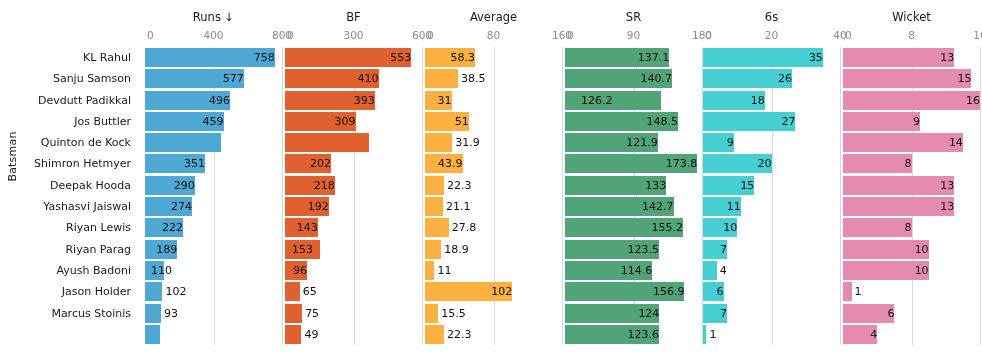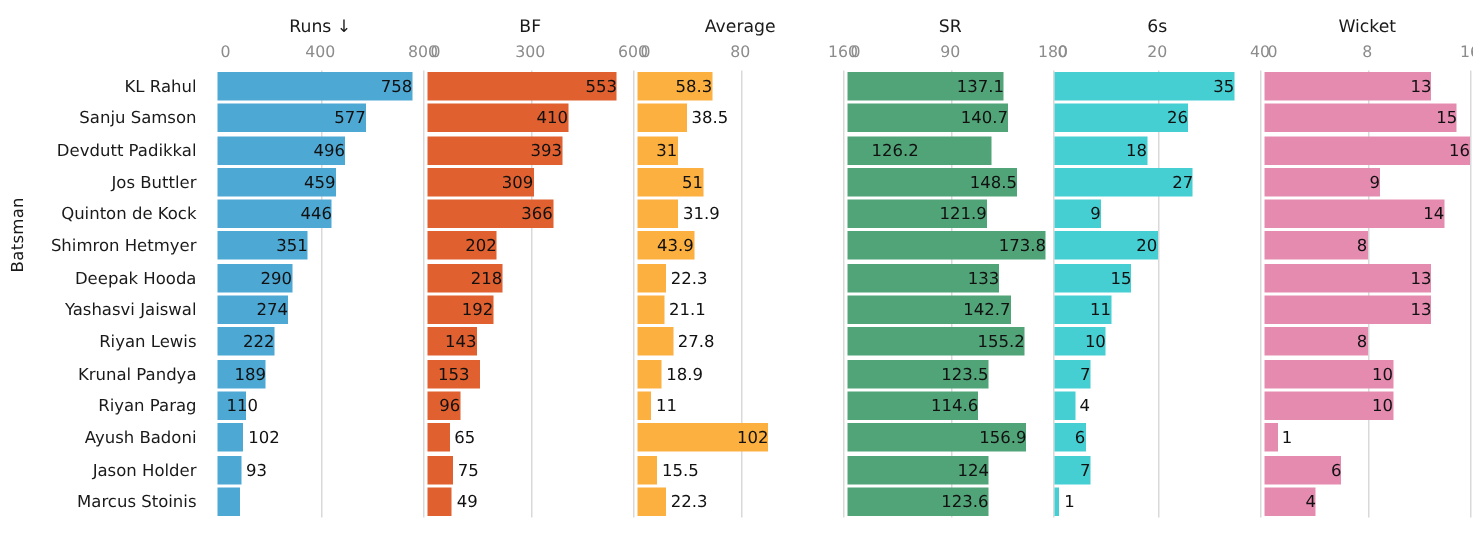--- a/index.html
+++ b/index.html
@@ -61,21 +61,20 @@
   <div class="labels">
       <div class="rowlabel">KL Rahul</div>
       <div class="rowlabel">Sanju Samson</div>
       <div class="rowlabel">Devdutt Padikkal</div>
       <div class="rowlabel">Jos Buttler</div>
       <div class="rowlabel">Quinton de Kock</div>
       <div class="rowlabel">Shimron Hetmyer</div>
       <div class="rowlabel">Deepak Hooda</div>
       <div class="rowlabel">Yashasvi Jaiswal</div>
       <div class="rowlabel">Riyan Lewis</div>
-      <div class="rowlabel">Krunal Pandya</div>
       <div class="rowlabel">Riyan Parag</div>
       <div class="rowlabel">Ayush Badoni</div>
       <div class="rowlabel">Jason Holder</div>
       <div class="rowlabel">Marcus Stoinis</div>
     </div>
 
 <div class="panel" style="left: 145px; width: 137px;">
       <div class="panel-title">Runs ↓</div>
       <div class="ticks">
         <span class="tick" style="left: 2px; transform: none;">0</span>
@@ -97,21 +96,20 @@
           <div class="row">
             <div class="bar" style="width: 84.94px; background: rgb(78, 168, 212);"></div>
             <div class="val inside" style="width: 84.94px; left: 0px; text-align: right;">496</div>
           </div>
           <div class="row">
             <div class="bar" style="width: 78.6037px; background: rgb(78, 168, 212);"></div>
             <div class="val inside" style="width: 78.6037px; left: 0px; text-align: right;">459</div>
           </div>
           <div class="row">
             <div class="bar" style="width: 76.3775px; background: rgb(78, 168, 212);"></div>
-            <div class="val inside" style="width: 76.3775px; left: 0px; text-align: right;">446</div>
           </div>
           <div class="row">
             <div class="bar" style="width: 60.1087px; background: rgb(78, 168, 212);"></div>
             <div class="val inside" style="width: 60.1087px; left: 0px; text-align: right;">351</div>
           </div>
           <div class="row">
             <div class="bar" style="width: 49.6625px; background: rgb(78, 168, 212);"></div>
             <div class="val inside" style="width: 49.6625px; left: 0px; text-align: right;">290</div>
           </div>
           <div class="row">
@@ -167,21 +165,20 @@
           <div class="row">
             <div class="bar" style="width: 89.735px; background: rgb(224, 96, 47);"></div>
             <div class="val inside" style="width: 89.735px; left: 0px; text-align: right;">393</div>
           </div>
           <div class="row">
             <div class="bar" style="width: 70.555px; background: rgb(224, 96, 47);"></div>
             <div class="val inside" style="width: 70.555px; left: 0px; text-align: right;">309</div>
           </div>
           <div class="row">
             <div class="bar" style="width: 83.57px; background: rgb(224, 96, 47);"></div>
-            <div class="val inside" style="width: 83.57px; left: 0px; text-align: right;">366</div>
           </div>
           <div class="row">
             <div class="bar" style="width: 46.1233px; background: rgb(224, 96, 47);"></div>
             <div class="val inside" style="width: 46.1233px; left: 0px; text-align: right;">202</div>
           </div>
           <div class="row">
             <div class="bar" style="width: 49.7767px; background: rgb(224, 96, 47);"></div>
             <div class="val inside" style="width: 49.7767px; left: 0px; text-align: right;">218</div>
           </div>
           <div class="row">

